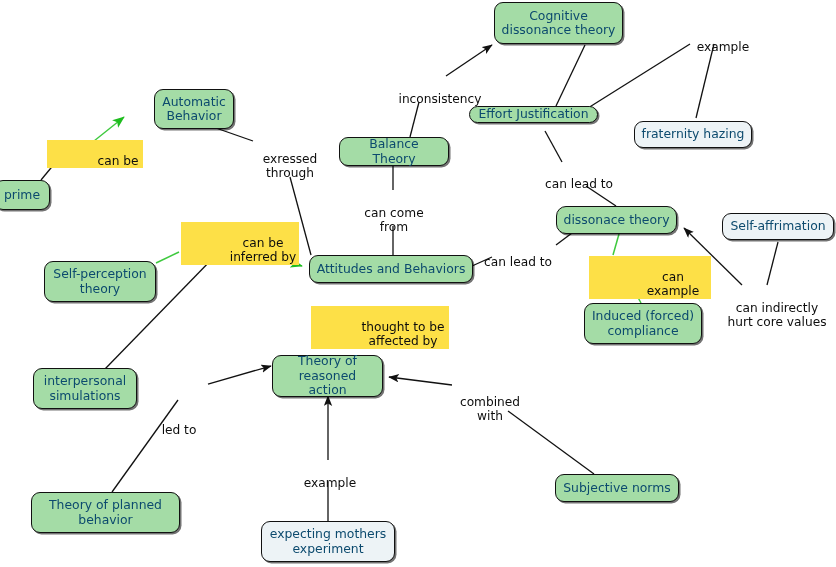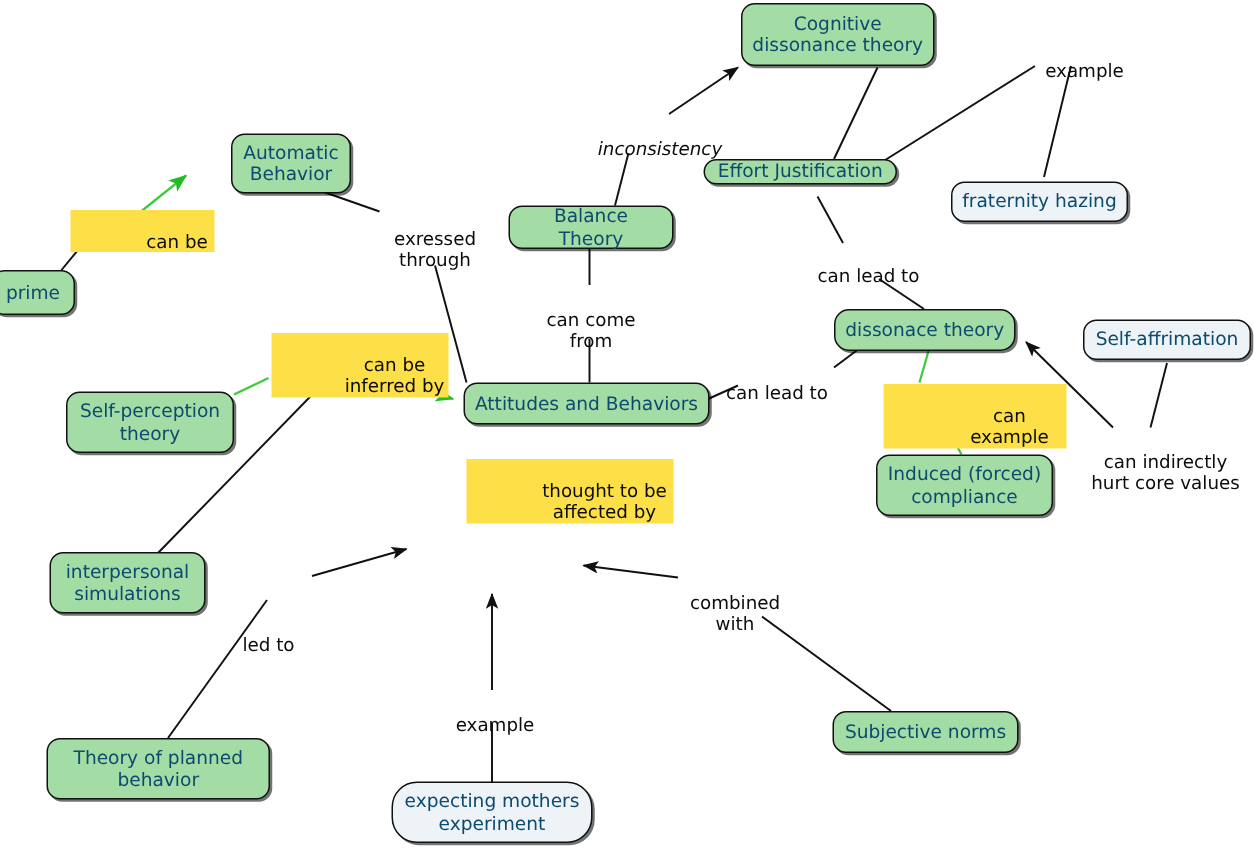--- a/index.html
+++ b/index.html
@@ -188,22 +188,26 @@
 
   <div class="node blue" style="left:722px; top:213px; width:112px; height:27px;">
     <span>Self-affrimation</span>
   </div>
 
   <div class="node green" style="left:584px; top:303px; width:118px; height:41px;">
     <span>Induced (forced)
 compliance</span>
   </div>
 
-
-  <div class="node blue" style="left:261px; top:521px; width:134px; height:41px;border-radius:17px;">
+  <div class="node green" style="left:272px; top:355px; width:111px; height:42px;">
+    <span>Theory of
+reasoned action</span>
+  </div>
+
+  <div class="node blue" style="left:261px; top:521px; width:134px; height:41px;">
     <span>expecting mothers
 experiment</span>
   </div>
 
   <div class="node green" style="left:555px; top:474px; width:124px; height:28px;">
     <span>Subjective norms</span>
   </div>
 
   <div class="link-label hl" style="left:47px; top:140px; width:48px;">
     <span>can be</span>
@@ -217,21 +221,21 @@
   <div class="link-label hl" style="left:181px; top:222px; width:70px;">
     <span>can be
 inferred by</span>
   </div>
 
   <div class="link-label hl" style="left:311px; top:306px; width:90px;">
     <span>thought to be
 affected by</span>
   </div>
 
-  <div class="link-label plain" style="left:396px; top:78px; width:86px;font-style:italic;">
+  <div class="link-label plain" style="left:396px; top:78px; width:86px;">
     <span>inconsistency</span>
   </div>
 
   <div class="link-label plain" style="left:357px; top:192px; width:72px;">
     <span>can come
 from</span>
   </div>
 
   <div class="link-label plain" style="left:691px; top:26px; width:62px;">
     <span>example</span>

